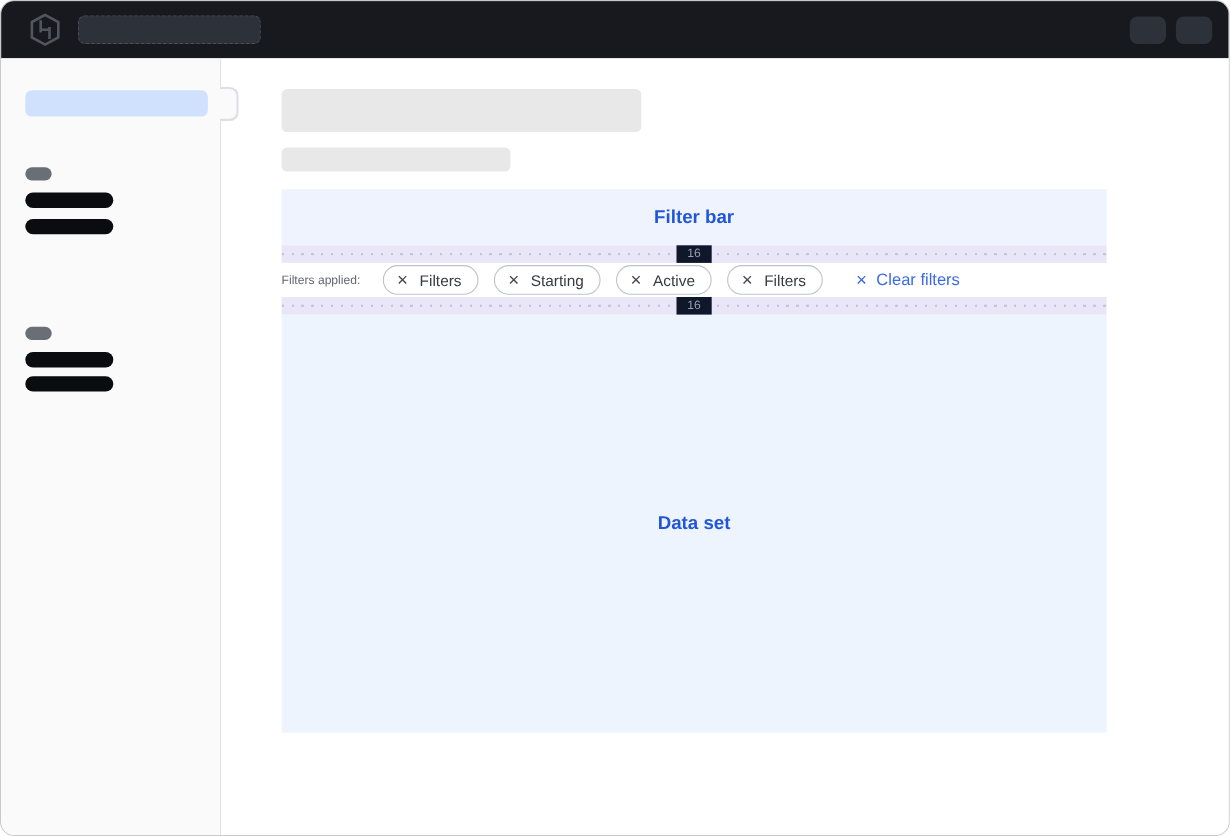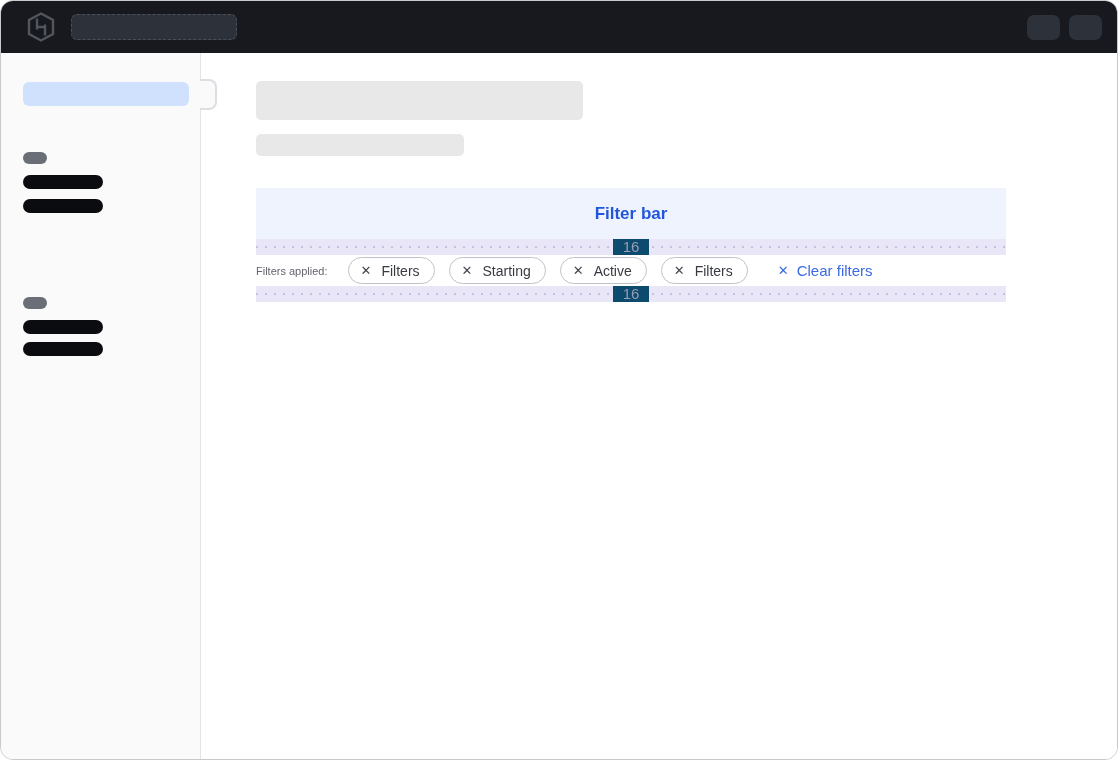--- a/index.html
+++ b/index.html
@@ -54,38 +54,38 @@
   .side-bar {
     position:absolute; left:22px;
     width:80px; height:14px; border-radius:7px; background:#0b0c0f;
   }
   .p1 { top:99px; }  .b1 { top:122px; } .b2 { top:146px; }
   .p2 { top:244px; } .b3 { top:267px; } .b4 { top:289px; }
   
   .main { flex:1; padding:28px 0 0 55px; background:#ffffff; }
   .ph-title { width:327px; height:39px; background:#e8e8e9; border-radius:5px; }
   .ph-sub   { width:208px; height:22px; background:#e8e8e9; border-radius:5px; margin-top:14px; }
-  .annot-col { width:750px; margin-top:32px; }
+  .annot-col { width:750px; margin-top:16px; }
   .region {
     display:flex; align-items:center; justify-content:center;
   }
   .region-filterbar { height:51px; background:#eef3fd; }
   .region-dataset  { height:380px; background:#eef4fe; }
   .region-label { color:#2156db; font-weight:700; font-size:17px; }
   .strip {
     height:16px; background:#e9e6f8;
     position:relative; display:flex; align-items:center; justify-content:center;
   }
   .strip-dots {
     position:absolute; left:0; right:0; top:50%; height:2px; margin-top:-1px;
     background:repeating-linear-gradient(90deg,#c5c0e5 0 2px,transparent 2px 9px);
   }
   .strip-num {
-    position:relative; background:#0c4a6e; padding:0 10px;
-    color:#9a9db3; font-size:15px; line-height:16px;
+    position:relative; background:#0f172a; padding:0 10px;
+    color:#9a9db3; font-size:11px; line-height:16px;
   }
   .filters-row {
     height:31px; display:flex; align-items:center; background:#ffffff;
   }
   .filters-label { color:#63666e; font-size:11px; margin-right:20px; white-space:nowrap; }
   .tag {
     display:inline-flex; align-items:center; gap:10px;
     height:27px; padding:0 14px 0 12px;
     border:1.5px solid #bfc2c9; border-radius:14px;
     background:#ffffff; margin-right:14px;
@@ -172,18 +172,21 @@
             <span class="clear-x">✕</span>
             <span>Clear filters</span>
           </span>
         </div>
 
         <div class="strip">
           <div class="strip-dots"></div>
           <span class="strip-num">16</span>
         </div>
 
+        <section class="region region-dataset">
+          <span class="region-label">Data set</span>
+        </section>
 
       </div>
     </main>
 
   </div>
 </div>
 
 </body></html>

